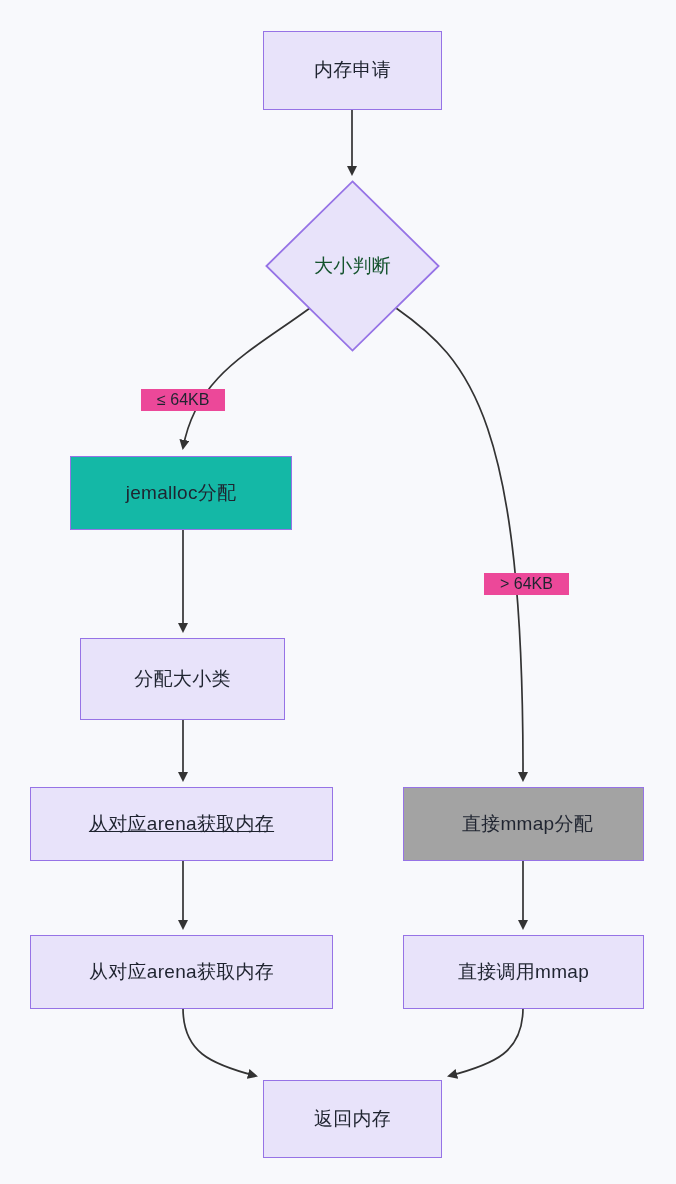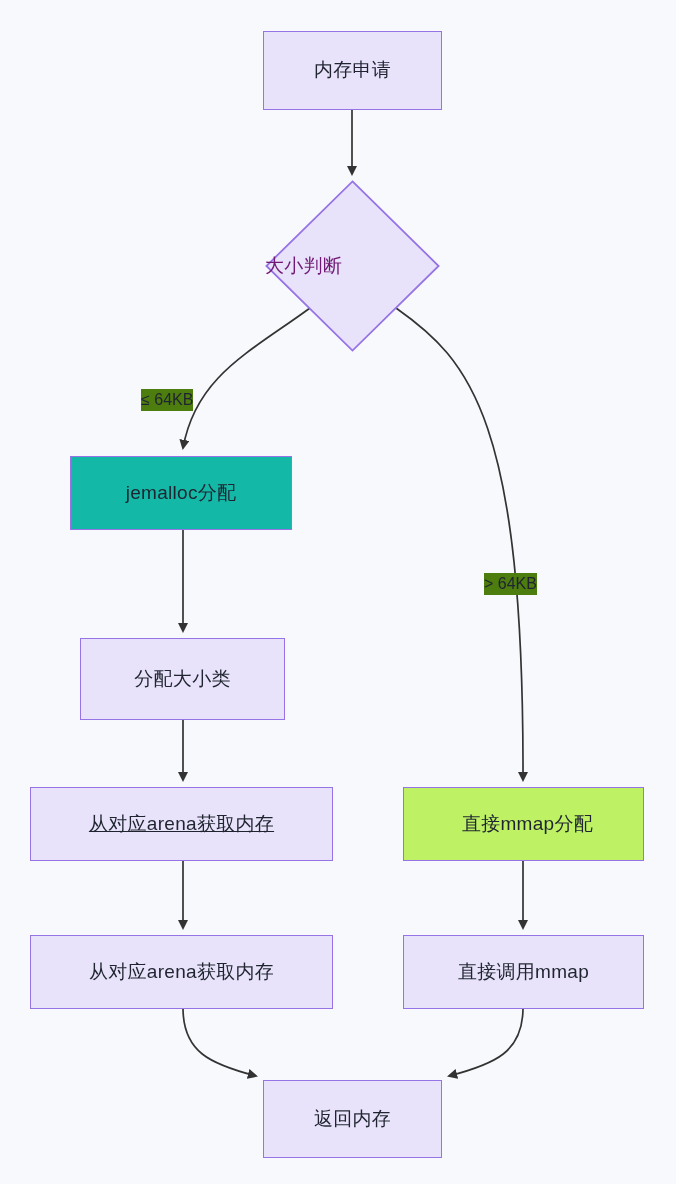--- a/index.html
+++ b/index.html
@@ -34,52 +34,52 @@
     border: 1.6px solid #9673e6;
     background: #e8e3fa;
     color: #1f2430;
     font-size: 19px;
     line-height: 1.2;
     letter-spacing: 0.3px;
     white-space: nowrap;
     z-index: 3;
   }
   .node.cyan  { background: #14b8a6; }
-  .node.peach { background: #bef264; padding-left: 8px; }
+  .node.peach { background: #a3a3a3; padding-left: 8px; }
 
   .diamond {
     position: absolute;
     z-index: 3;
   }
   .diamond .dia-shape {
     position: absolute;
     top: 0; left: 0;
     width: 100%;
     height: 100%;
   }
   .diamond .dia-label {
     position: absolute;
     top: 0; left: 0;
     width: 100%;
     height: 100%;
     display: flex;
     align-items: center;
-    justify-content: flex-start;
-    color: #701a75;
+    justify-content: center;
+    color: #14532d;
     font-size: 19px;
     letter-spacing: 0.3px;
     white-space: nowrap;
   }
 
   .edge-label {
     position: absolute;
-    background: #4d7c0f;
+    background: #ec4899;
     color: #1f2430;
     font-size: 16px;
-    padding: 2px 0;
+    padding: 2px 16px;
     white-space: nowrap;
     z-index: 4;
   }
 </style>
 </head>
 <body>
 
 <div id="flowchart">
 
   <svg id="edge-layer" viewBox="0 0 676 1184" xmlns="http://www.w3.org/2000/svg">

